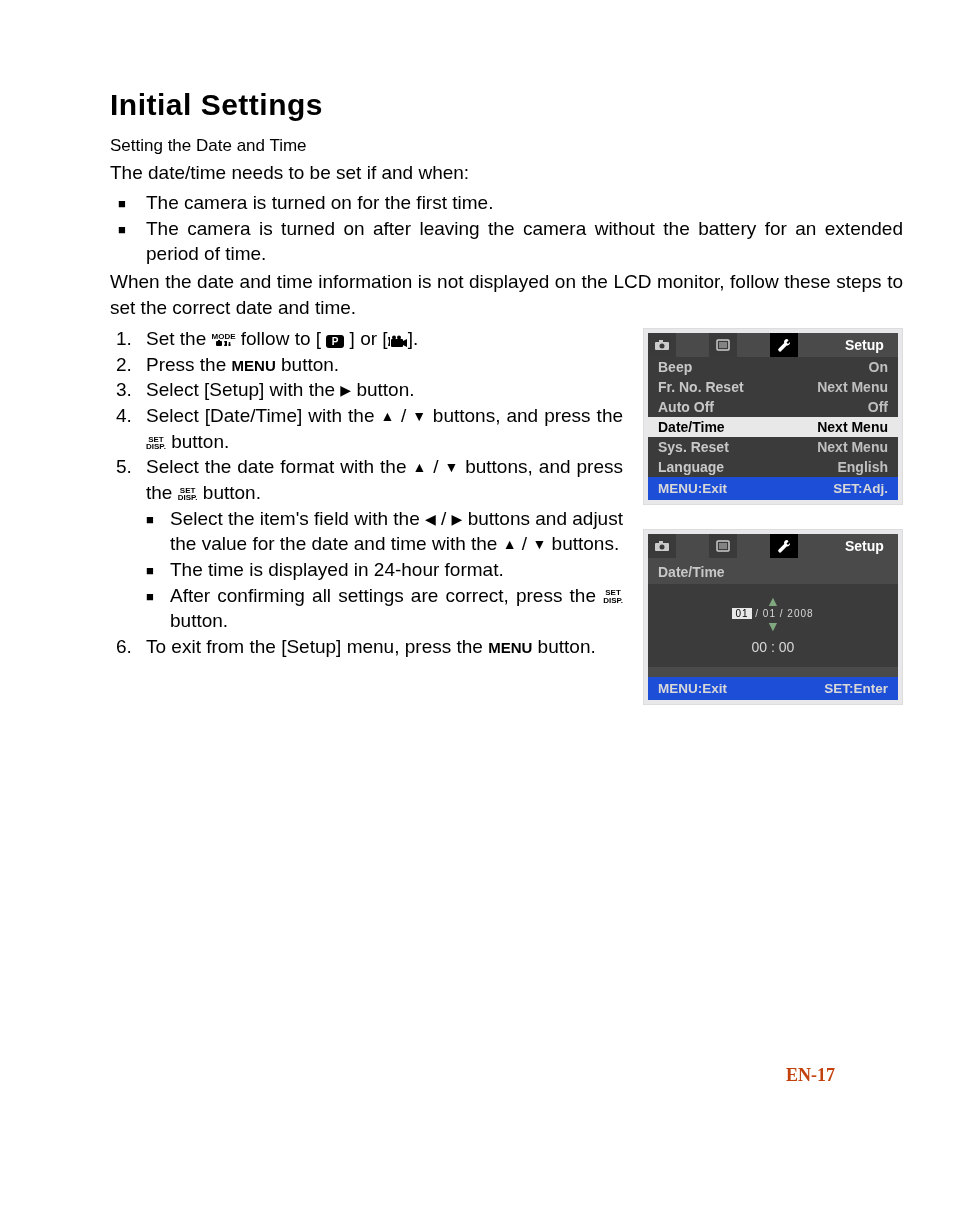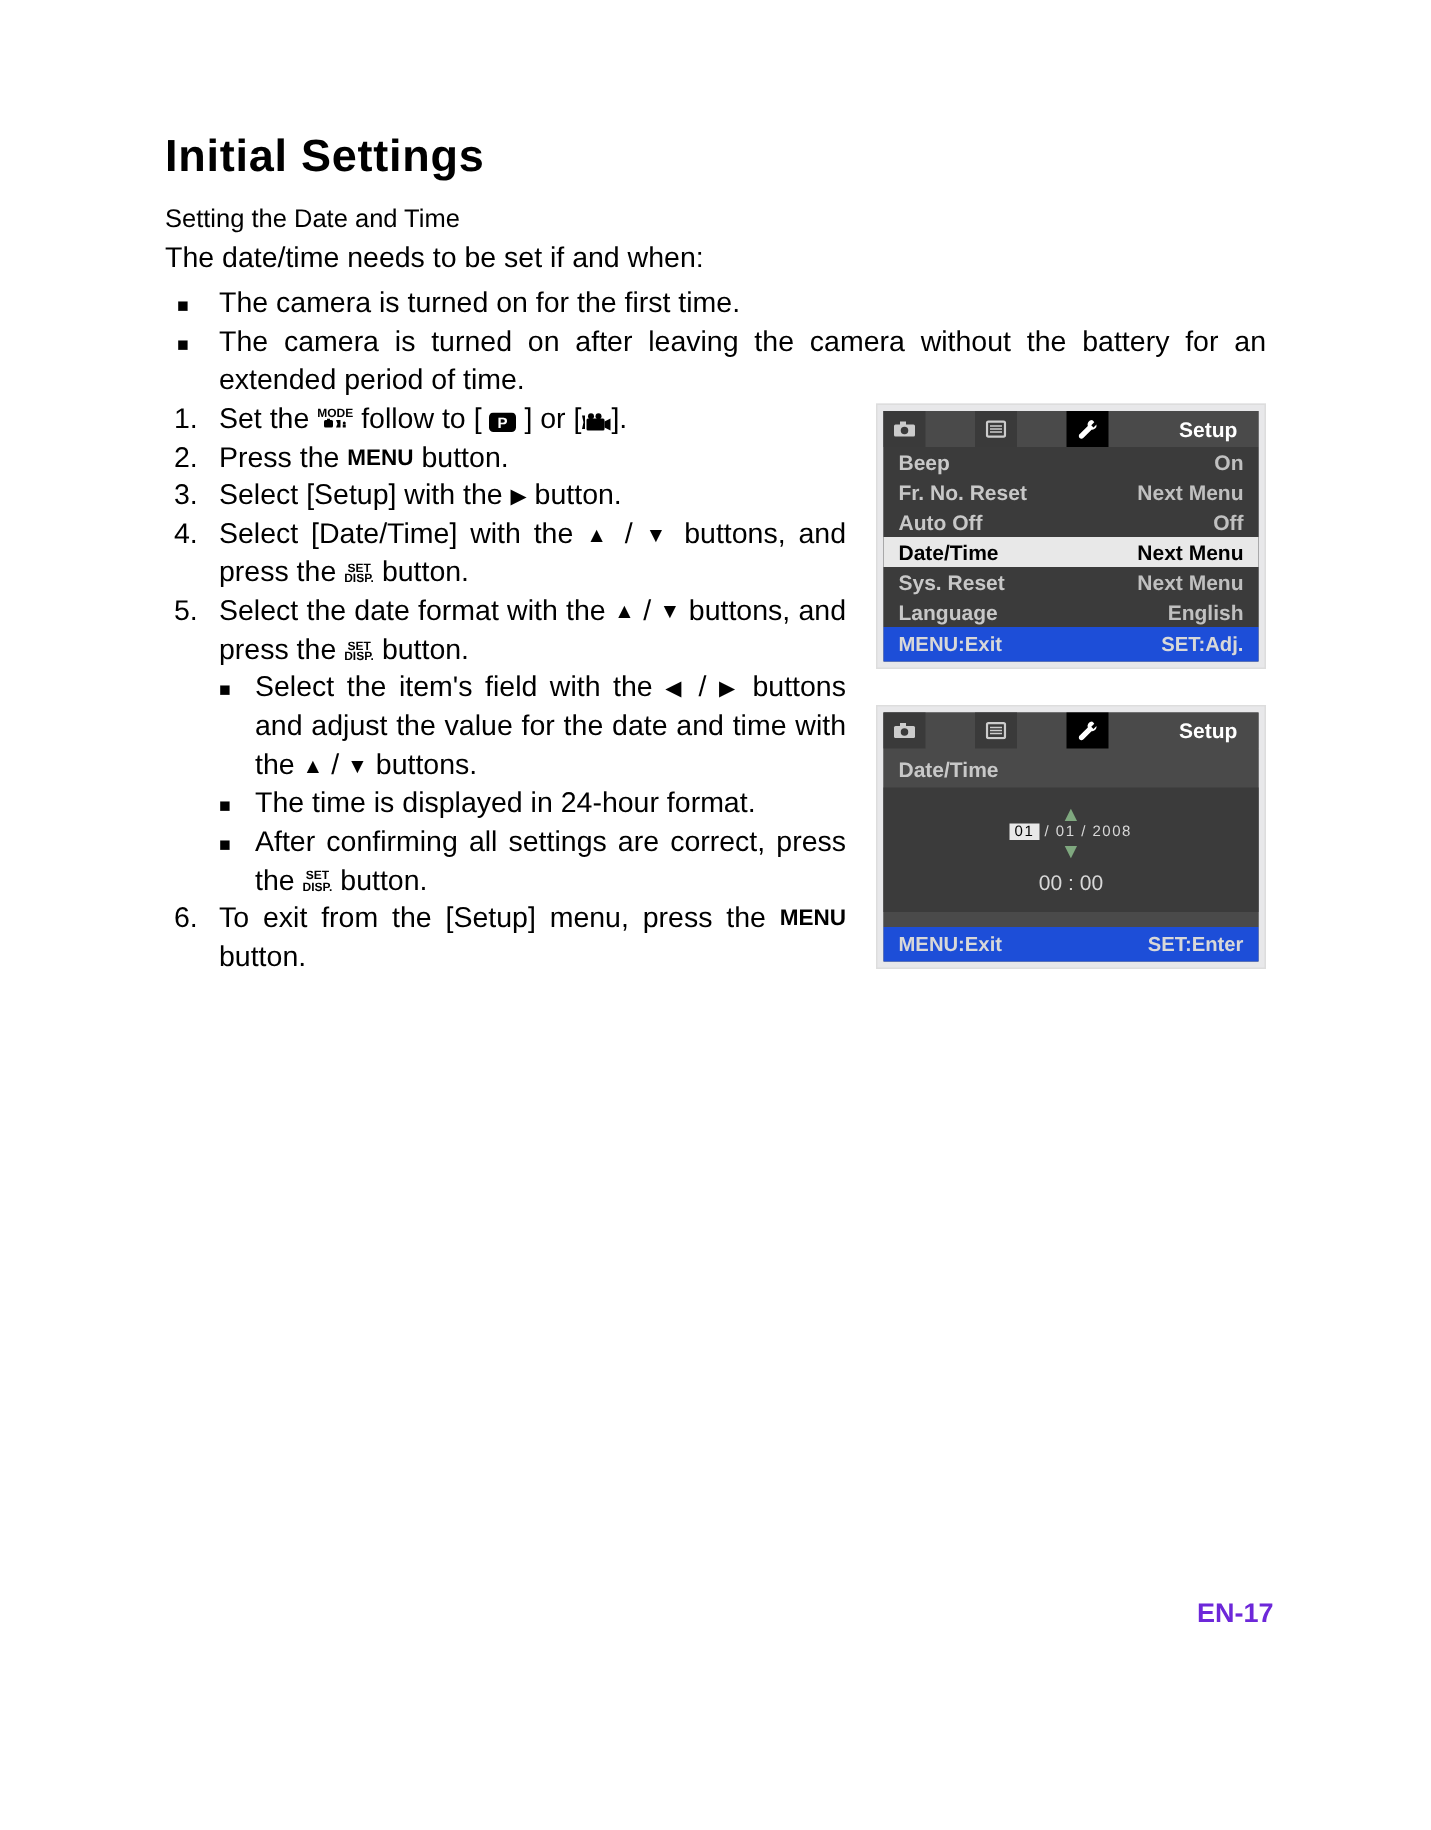--- a/index.html
+++ b/index.html
@@ -8,32 +8,33 @@
     padding: 0;
     width: 954px;
     height: 1220px;
     background: #fff;
     font-family: Arial, Helvetica, sans-serif;
     color: #000;
     position: relative;
     box-sizing: border-box;
   }
   .page {
-    padding: 88px 110px 60px 110px;
+    padding: 88px 51px 60px 110px;
     position: relative;
     height: 1136px;
     box-sizing: border-box;
   }
   .page-num {
     position: absolute;
     bottom: 50px;
-    right: 105px;
-    font-weight: bold;
-    color: #6d28d9;
+    right: 119px;
+    font-weight: bold;
+    color: #c2410c;
     font-size: 18px;
+    font-family: Liberation Serif, serif;
   }
   h1 {
     font-family: Arial Black, Arial, sans-serif;
     font-weight: 900;
     font-size: 30px;
     margin: 0 0 14px 0;
     letter-spacing: 0.5px;
   }
   h2 {
     font-family: Arial Black, Arial, sans-serif;
@@ -246,20 +247,21 @@
 <div class="page">
   <h1>Initial Settings</h1>
   <h2>Setting the Date and Time</h2>
   <p class="intro">The date/time needs to be set if and when:</p>
 
   <ul class="bullets">
     <li>The camera is turned on for the first time.</li>
     <li>The camera is turned on after leaving the camera without the battery for an extended period of time.</li>
   </ul>
 
+  <p class="para">When the date and time information is not displayed on the LCD monitor, follow these steps to set the correct date and time.</p>
 
   <div class="content-row">
     <div class="left-col">
       <ol class="steps">
         <li>
           <span>Set the </span><span class="small-label"><span>MODE</span><br><svg width="16" height="7" viewBox="0 0 16 7">
                 <rect x="0" y="1" width="6" height="5" rx="1" fill="#000"></rect>
                 <rect x="2" y="0" width="2" height="1.5" fill="#000"></rect>
                 <polygon points="8,1 11,1 11,6 8,6 9,3.5" fill="#000"></polygon>
                 <circle cx="13.5" cy="3" r="1" fill="#000"></circle>

